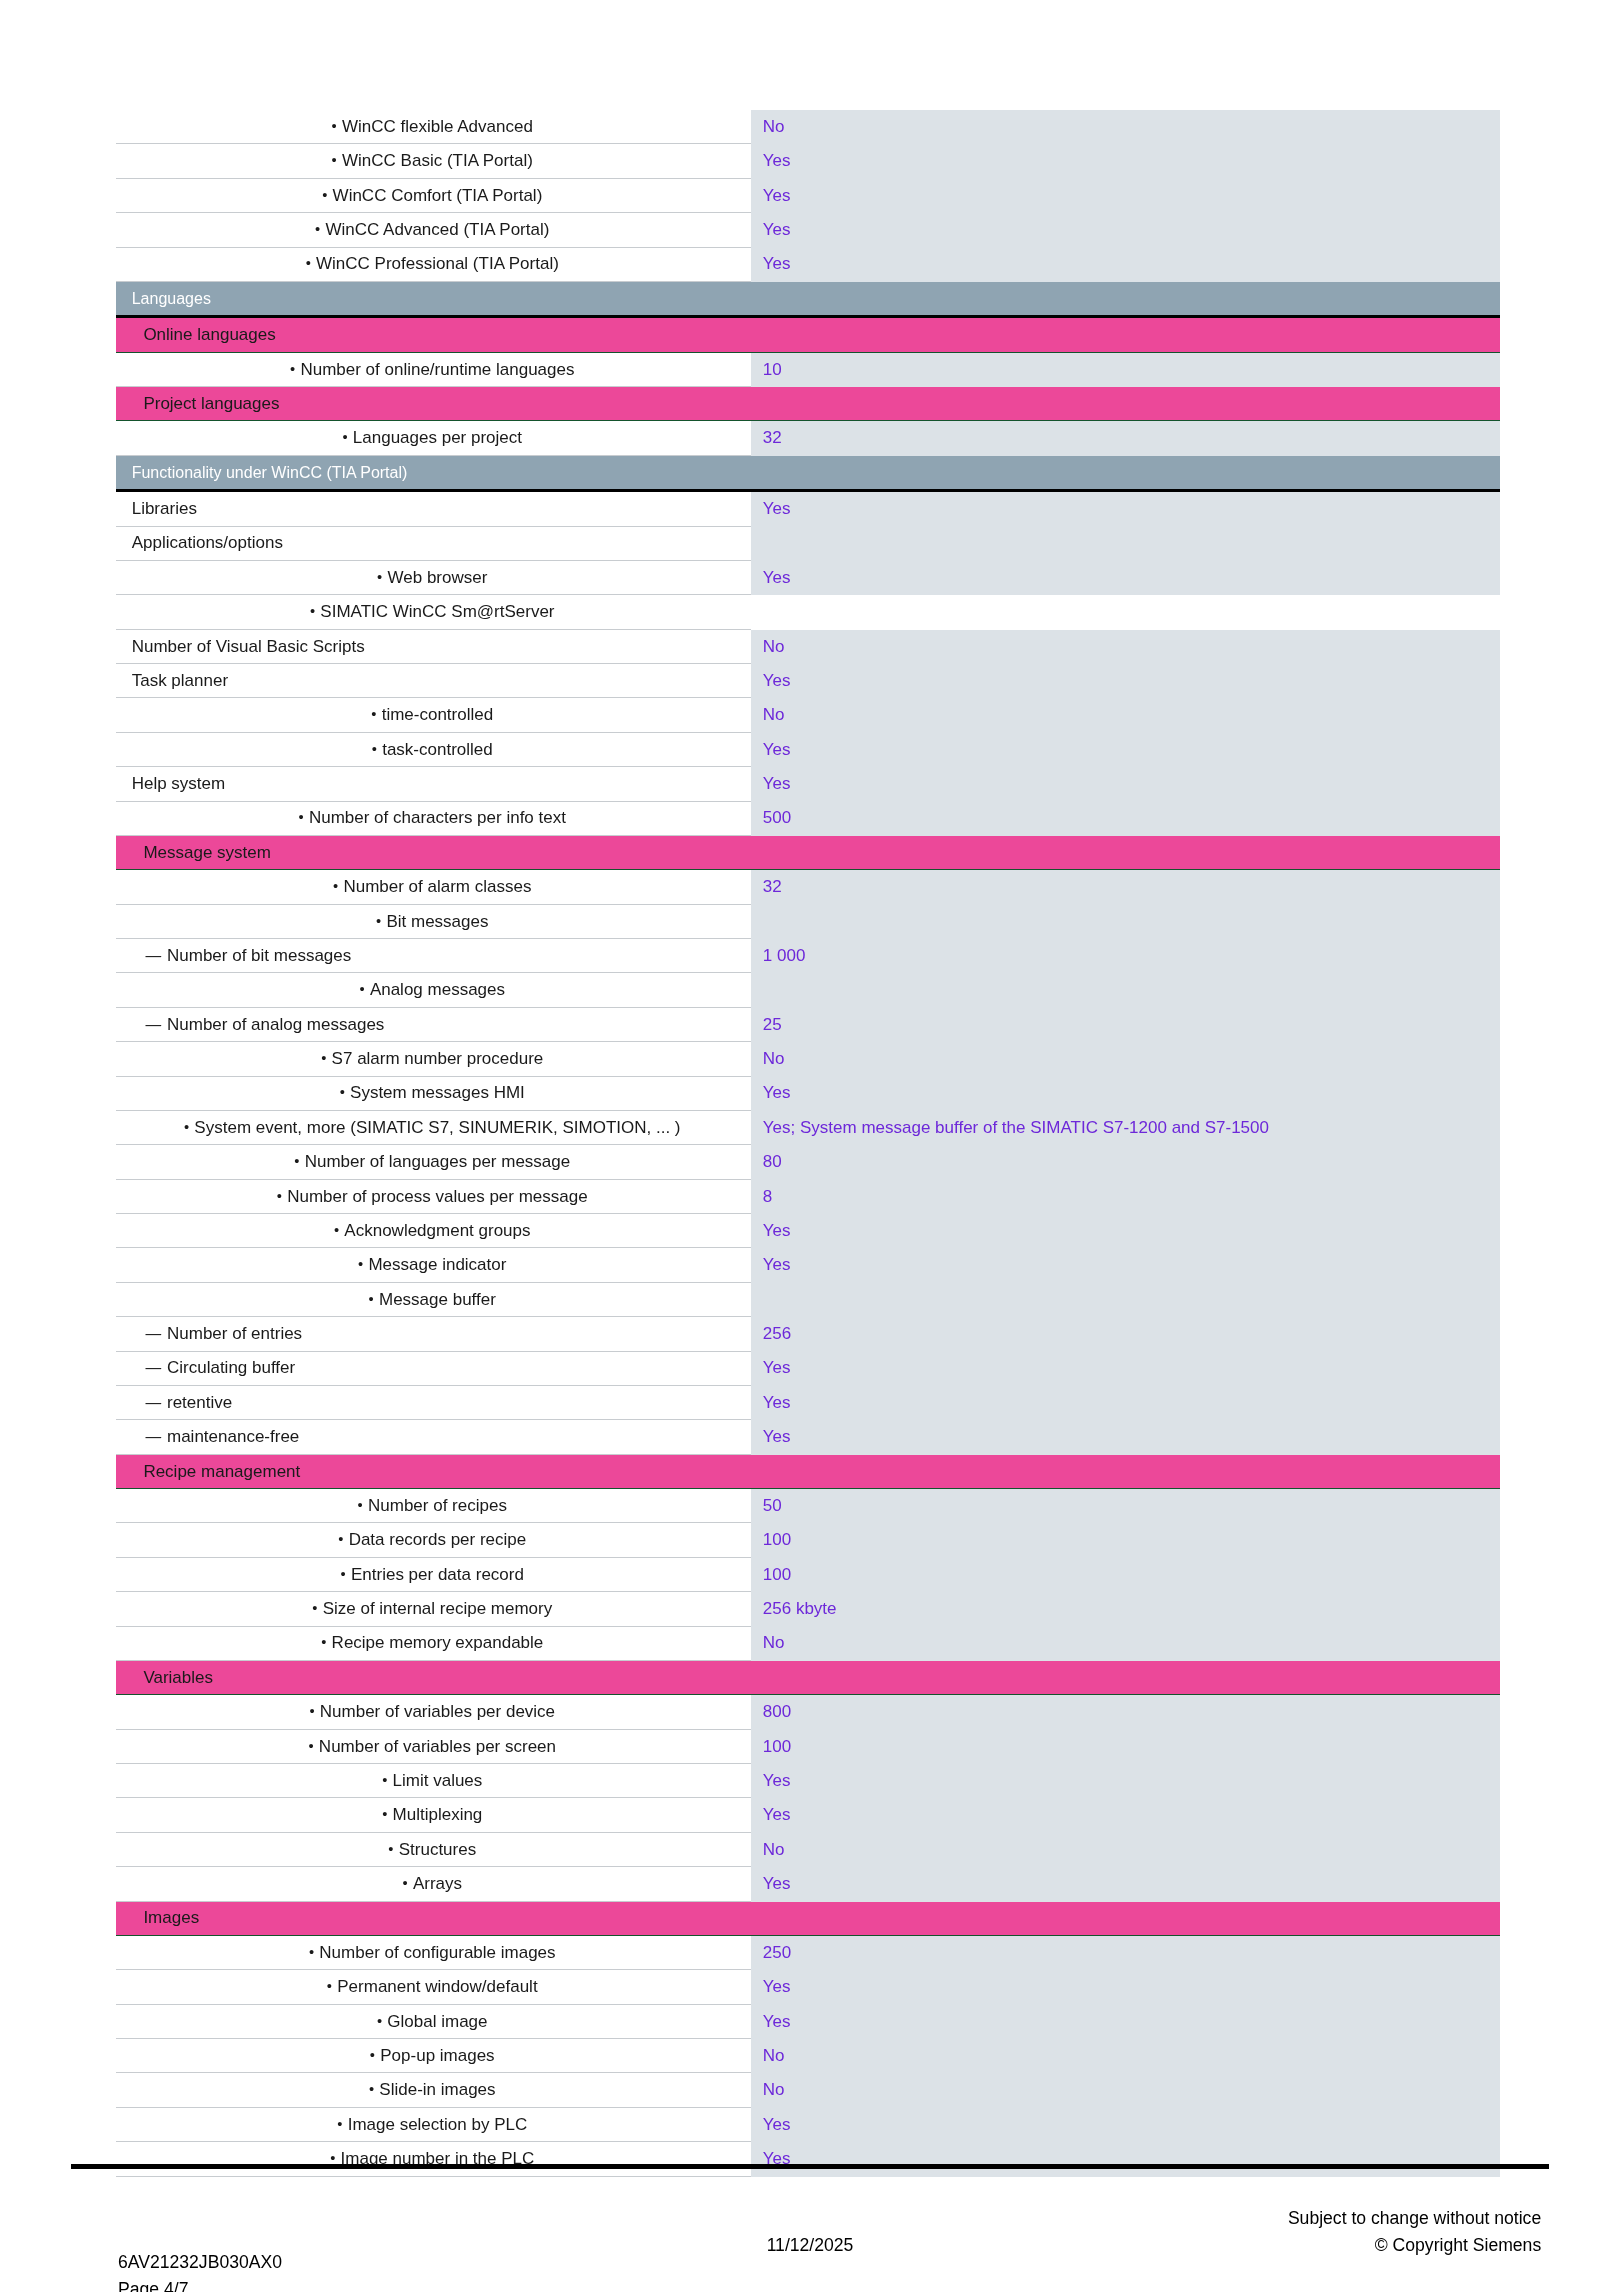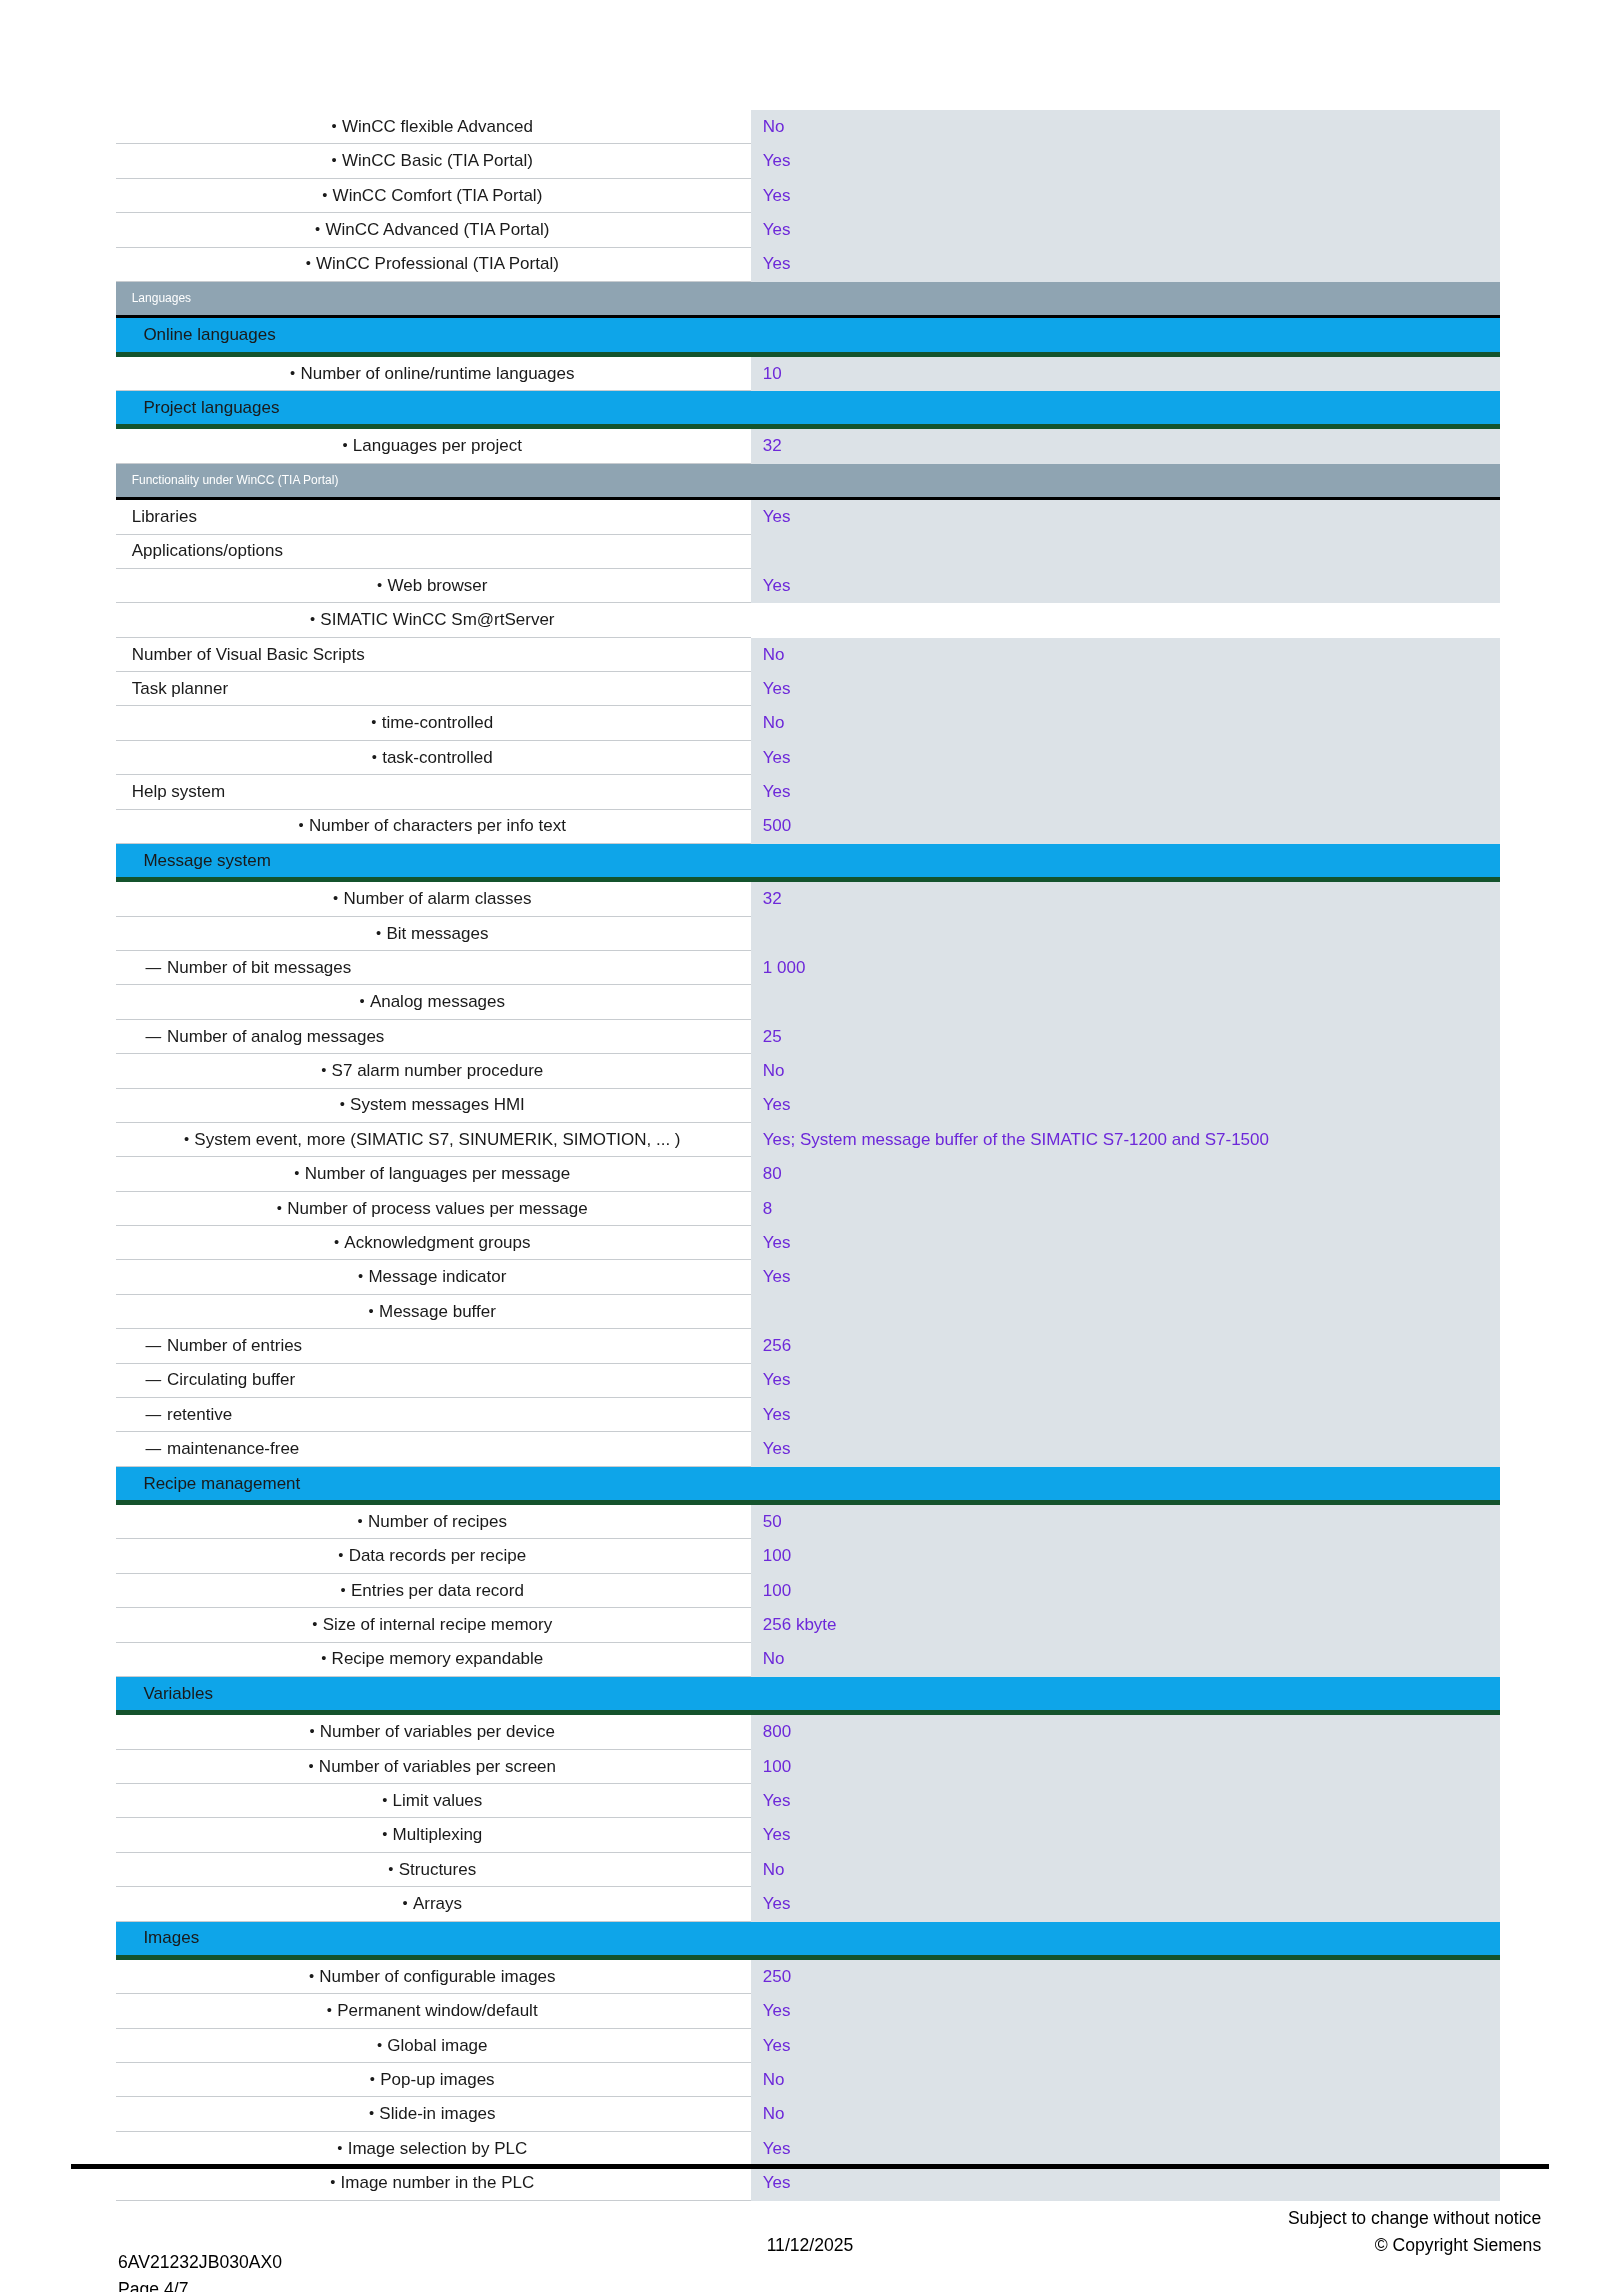--- a/index.html
+++ b/index.html
@@ -85,37 +85,37 @@
     margin-left: -21.6px;
     font-size: 15.7px;
   }
 
   
   .sect {
     width: 100%;
     box-sizing: border-box;
     background: #8fa4b2;
     color: #ffffff;
-    font-size: 12px;
+    font-size: 16px;
     line-height: 21.6px;
     padding: 5.9px 7.8px 5.9px 15.7px;
     border-bottom: 3.9px solid #000000;
     position: relative;
   }
 
   
   .subsect {
     width: 100%;
     box-sizing: border-box;
-    background: #0ea5e9;
+    background: #ec4899;
     color: #1a1a1a;
     font-size: 17px;
     line-height: 21.6px;
     padding: 5.9px 7.8px 5.9px 27.4px;
-    border-bottom: 5px solid #14532d;
+    border-bottom: 1px solid #14532d;
   }
 
   
   .val.empty { }
 
   
   .footer-rule {
     position: absolute;
     left: 71px;
     top: 2164px;

